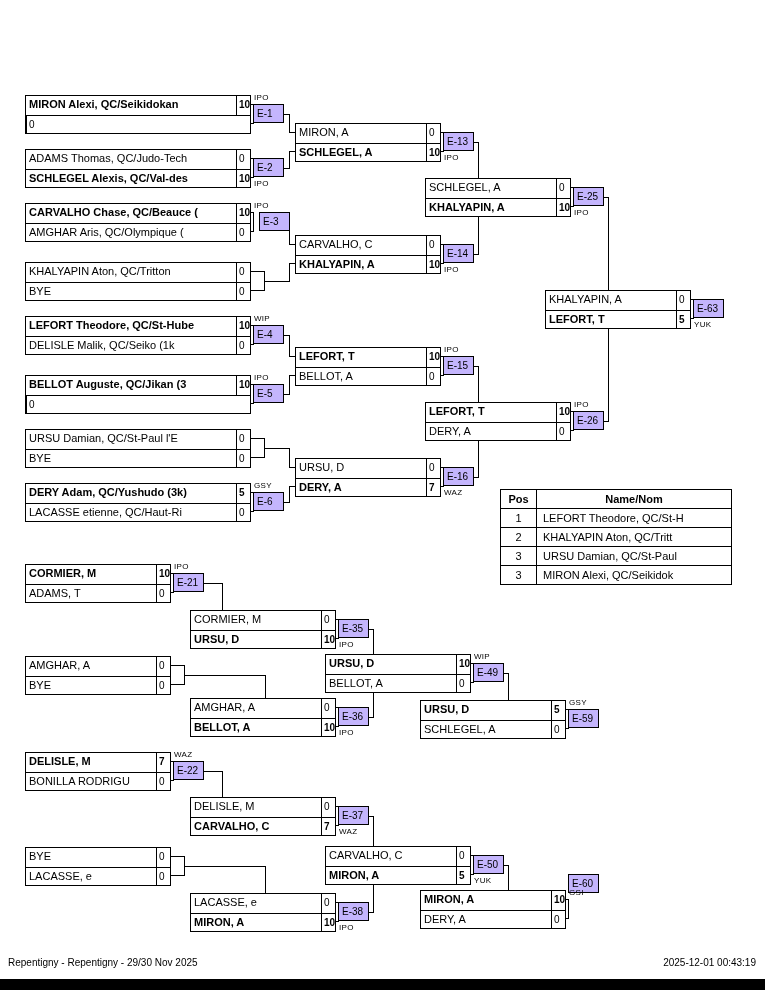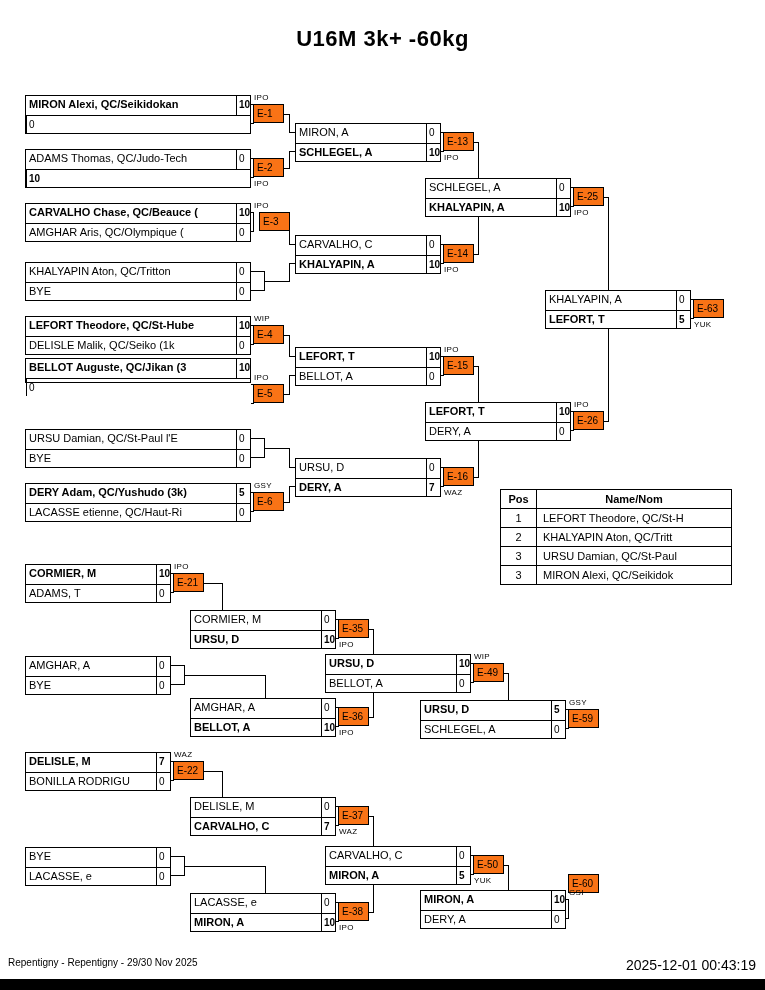--- a/index.html
+++ b/index.html
@@ -7,39 +7,38 @@
   body { width:765px; height:990px; position:relative; font-family:"Liberation Sans",sans-serif; color:#000; overflow:hidden; }
   .page { position:absolute; inset:0; background:#fff; }
   .title { position:absolute; left:0; top:26px; width:100%; text-align:center; font-size:22px; font-weight:bold; letter-spacing:.5px; }
   #bracket { position:absolute; inset:0; }
   .match { position:absolute; border:1px solid #000; background:#fff; }
   .mrow { display:flex; height:19px; }
   .mrow.r2 { border-top:1px solid #000; height:18px; }
   .pname { flex:1; font-size:11px; line-height:17px; padding-left:3px; white-space:nowrap; overflow:hidden; }
   .pscore { border-left:1px solid #000; width:14px; font-size:10px; line-height:17px; padding-left:2px; }
   .winner { font-weight:bold; }
-  .mlabel { position:absolute; width:31px; height:19px; border:1px solid #000; background:#f97316; font-size:10px; line-height:17px; padding-left:3px; }
+  .mlabel { position:absolute; width:31px; height:19px; border:1px solid #000; background:#c4b5fd; font-size:10px; line-height:17px; padding-left:3px; }
   .mtag { position:absolute; font-size:8px; line-height:9px; letter-spacing:.3px; }
   .seg { position:absolute; background:#000; }
   .results { position:absolute; left:500px; top:489px; width:232px; }
   .results-title { text-align:center; font-size:13px; font-weight:bold; margin-bottom:6px; }
   .results-table { border-collapse:collapse; width:100%; }
   .results-table th, .results-table td { border:1px solid #000; font-size:11px; height:19px; padding:0 4px; }
   .results-table th { font-weight:bold; text-align:center; }
   .results-table .pos { width:36px; text-align:center; }
   .results-table .rname { text-align:left; padding-left:6px; }
   .footer-left { position:absolute; left:8px; top:957px; font-size:10px; }
-  .footer-right { position:absolute; right:9px; top:957px; font-size:14px; }
+  .footer-right { position:absolute; right:9px; top:957px; font-size:10px; }
   .bottom-bar { position:absolute; left:0; top:979px; width:765px; height:11px; background:#000; }
 </style>
 </head>
 <body>
 
 <div class="page">
-  <div class="title">U16M 3k+ -60kg</div>
 
   <div id="bracket">
       <div class="seg" style="left: 251px; top: 104px; width: 3px; height: 1px;"></div>
       <div class="seg" style="left: 251px; top: 123px; width: 3px; height: 1px;"></div>
       <div class="seg" style="left: 253px; top: 104px; width: 1px; height: 20px;"></div>
       <div class="seg" style="left: 282px; top: 114px; width: 8px; height: 1px;"></div>
       <div class="seg" style="left: 289px; top: 114px; width: 1px; height: 19px;"></div>
       <div class="seg" style="left: 289px; top: 132px; width: 7px; height: 1px;"></div>
       <div class="match" style="left: 25px; top: 95px; width: 226px; height: 39px;">
         <div class="mrow">
@@ -57,20 +56,21 @@
       <div class="seg" style="left: 253px; top: 158px; width: 1px; height: 20px;"></div>
       <div class="seg" style="left: 282px; top: 168px; width: 8px; height: 1px;"></div>
       <div class="seg" style="left: 289px; top: 151px; width: 1px; height: 18px;"></div>
       <div class="seg" style="left: 289px; top: 151px; width: 7px; height: 1px;"></div>
       <div class="match" style="left: 25px; top: 149px; width: 226px; height: 39px;">
         <div class="mrow">
           <div class="pname">ADAMS Thomas, QC/Judo-Tech</div>
           <div class="pscore">0</div>
         </div>
         <div class="mrow r2">
+          <div class="pname winner">SCHLEGEL Alexis, QC/Val-des</div>
           <div class="pscore winner">10</div>
         </div>
       </div>
       <div class="mlabel" style="left: 253px; top: 158px;">E-2</div>
       <div class="mtag" style="left: 254px; top: 179px;">IPO</div>
       <div class="seg" style="left: 251px; top: 212px; width: 3px; height: 1px;"></div>
       <div class="seg" style="left: 251px; top: 231px; width: 3px; height: 1px;"></div>
       <div class="seg" style="left: 253px; top: 212px; width: 1px; height: 20px;"></div>
       <div class="seg" style="left: 282px; top: 222px; width: 8px; height: 1px;"></div>
       <div class="seg" style="left: 289px; top: 222px; width: 1px; height: 23px;"></div>
@@ -120,21 +120,21 @@
         </div>
       </div>
       <div class="mlabel" style="left: 253px; top: 325px;">E-4</div>
       <div class="mtag" style="left: 254px; top: 314px;">WIP</div>
       <div class="seg" style="left: 251px; top: 384px; width: 3px; height: 1px;"></div>
       <div class="seg" style="left: 251px; top: 403px; width: 3px; height: 1px;"></div>
       <div class="seg" style="left: 253px; top: 384px; width: 1px; height: 20px;"></div>
       <div class="seg" style="left: 282px; top: 394px; width: 8px; height: 1px;"></div>
       <div class="seg" style="left: 289px; top: 375px; width: 1px; height: 20px;"></div>
       <div class="seg" style="left: 289px; top: 375px; width: 7px; height: 1px;"></div>
-      <div class="match" style="left: 25px; top: 358px; width: 226px; height: 25px;">
+      <div class="match" style="left: 25px; top: 375px; width: 226px; height: 39px;">
         <div class="mrow">
           <div class="pname winner">BELLOT Auguste, QC/Jikan (3</div>
           <div class="pscore winner">10</div>
         </div>
         <div class="mrow r2">
           <div class="pscore">0</div>
         </div>
       </div>
       <div class="mlabel" style="left: 253px; top: 384px;">E-5</div>
       <div class="mtag" style="left: 254px; top: 373px;">IPO</div>

